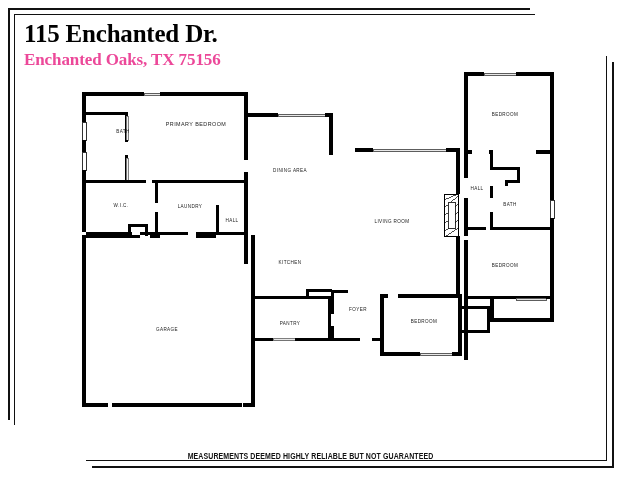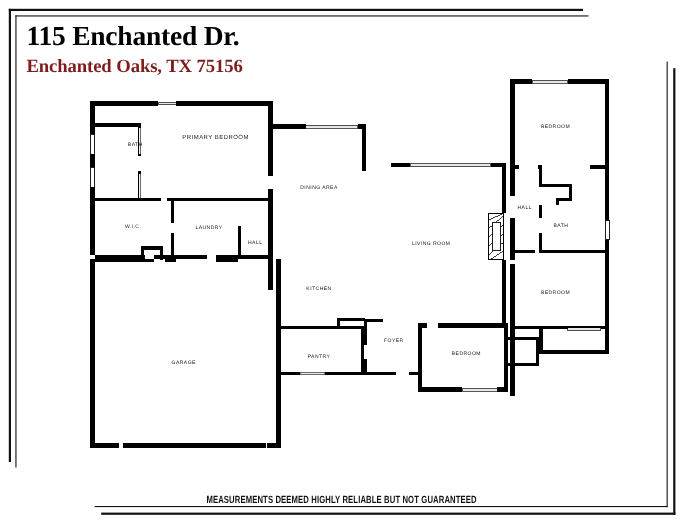--- a/index.html
+++ b/index.html
@@ -71,21 +71,21 @@
     line-height: 28px;
     color: #000;
     letter-spacing: -0.2px;
     white-space: nowrap;
   }
   .addr-line2 {
     font-family: "Liberation Serif", serif;
     font-weight: bold;
     font-size: 17px;
     line-height: 20px;
-    color: #7f1d1d;
+    color: #ec4899;
     letter-spacing: -0.1px;
     white-space: nowrap;
     margin-top: 2px;
   }
 
   
   .disclaimer {
     position: absolute;
     left: 0;
     top: 452px;

